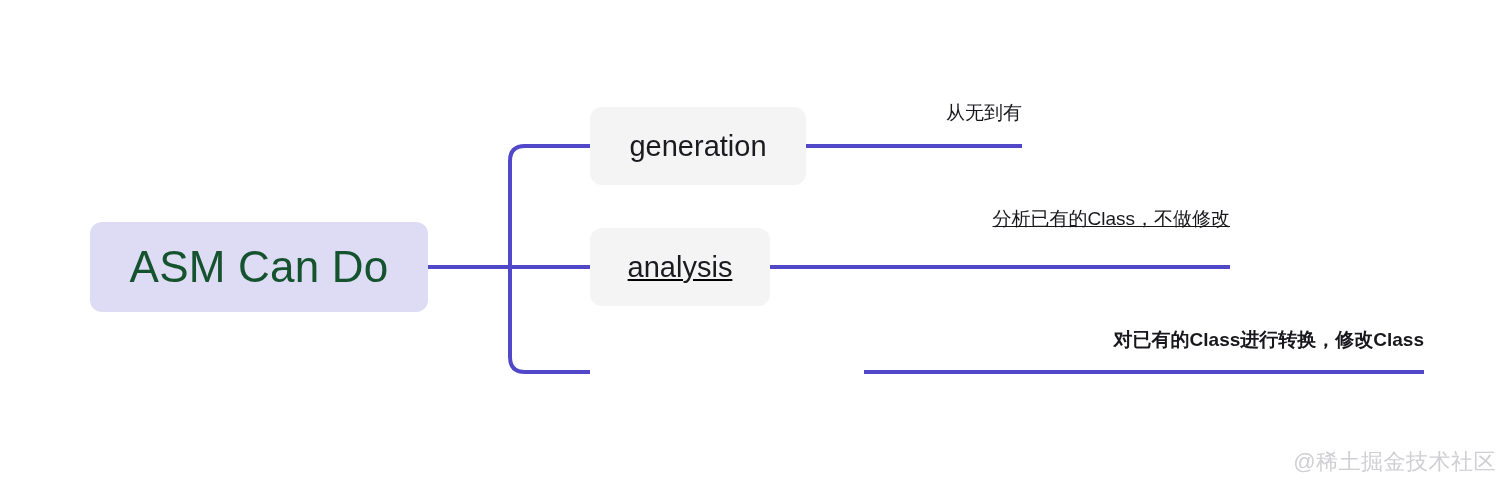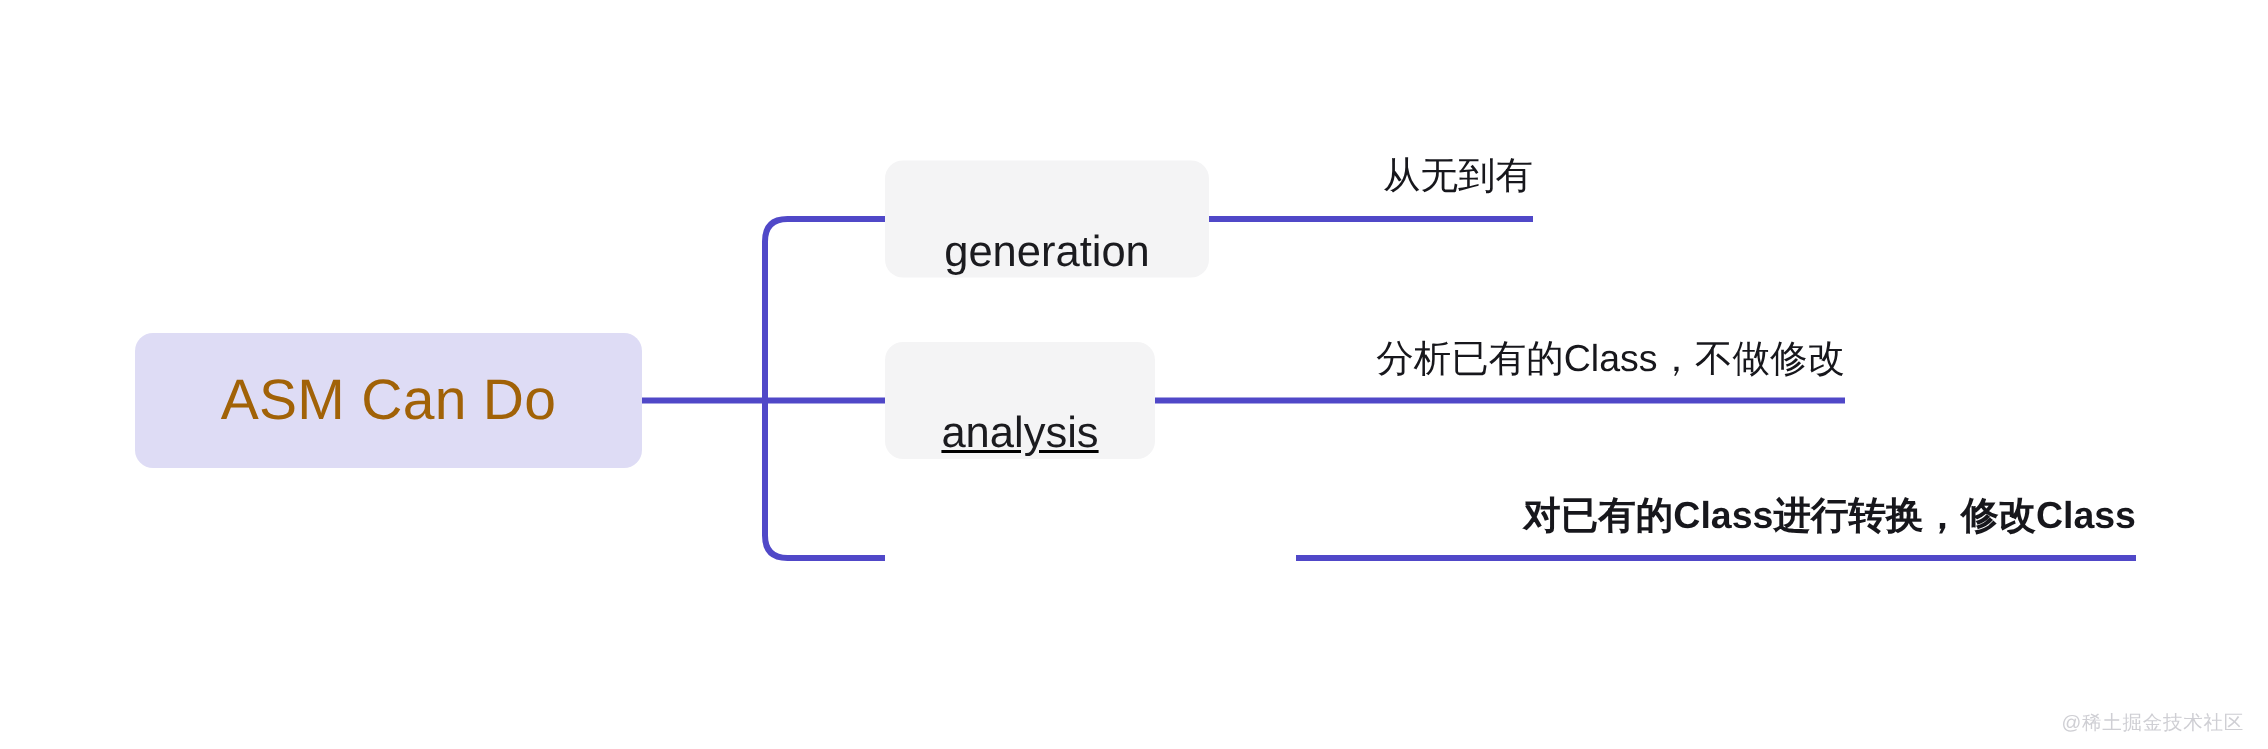--- a/index.html
+++ b/index.html
@@ -34,64 +34,64 @@
     top: 222px;
     width: 338px;
     height: 90px;
     background: #DEDCF5;
     border-radius: 12px;
     display: flex;
     align-items: center;
     justify-content: center;
   }
   .root-node .root-label {
-    font-size: 38px;
-    color: #a16207;
+    font-size: 44px;
+    color: #14532d;
     letter-spacing: 0.2px;
     white-space: nowrap;
   }
 
   
   .child-node {
     position: absolute;
     background: #F4F4F5;
     border-radius: 12px;
     display: flex;
-    align-items: flex-end;
+    align-items: center;
     justify-content: center;
     padding: 0 28px;
   }
   .child-node .child-label {
     font-size: 29px;
     color: #1b1b1f;
     white-space: nowrap;
   }
 
   .child-node.n0 { left: 590px; top: 107px; height: 78px; width: 216px; }
   .child-node.n1 { left: 590px; top: 228px; height: 78px; width: 180px; text-decoration: underline; }
   .child-node.n2 { left: 590px; top: 333px; height: 78px; width: 274px; }
 
   
   .annotation {
     position: absolute;
-    font-size: 25px;
+    font-size: 19px;
     color: #17171c;
     white-space: nowrap;
     text-align: right;
   }
   .annotation.a0 { left: 820px; top: 100px; width: 202px; }
-  .annotation.a1 { left: 790px; top: 222px; width: 440px; }
+  .annotation.a1 { left: 790px; top: 206px; width: 440px; text-decoration: underline; }
   .annotation.a2 { left: 900px; top: 327px; width: 524px; font-weight: bold; }
 
   
   .watermark {
     position: absolute;
     right: 16px;
-    bottom: 8px;
-    font-size: 13px;
+    bottom: 22px;
+    font-size: 22px;
     color: #cfcfd4;
     white-space: nowrap;
     letter-spacing: 0.5px;
   }
 </style>
 </head>
 <body>
 
 <div id="canvas">
 

